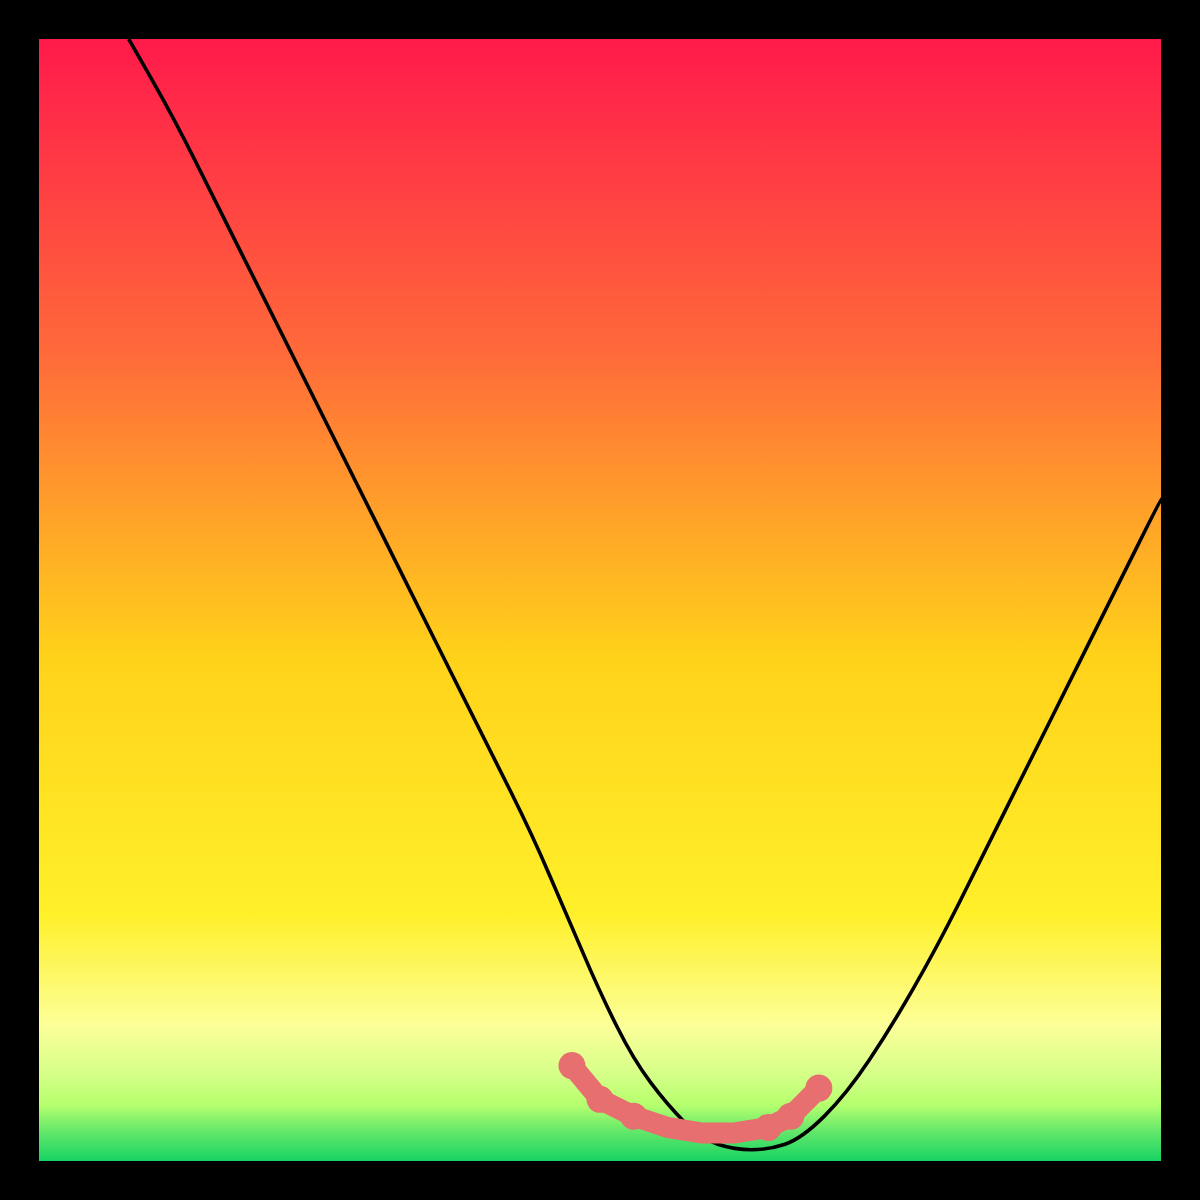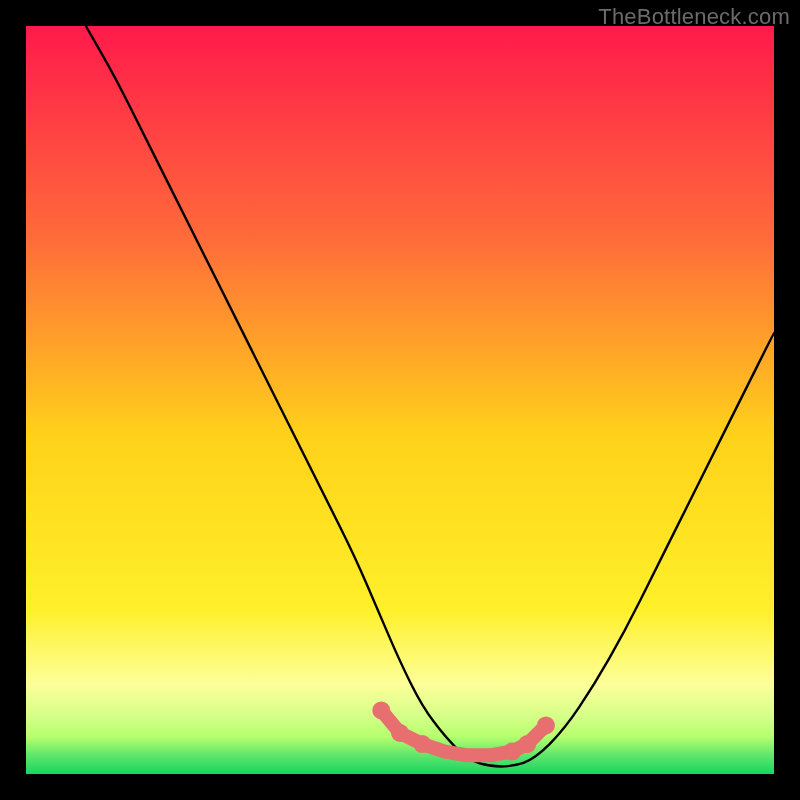--- a/index.html
+++ b/index.html
@@ -83,15 +83,14 @@
           <circle cx="374.0" cy="706.9" r="9" fill="#e76f6f"></circle>
           <circle cx="396.4" cy="718.1" r="9" fill="#e76f6f"></circle>
           <circle cx="486.2" cy="725.6" r="9" fill="#e76f6f"></circle>
           <circle cx="501.2" cy="718.1" r="9" fill="#e76f6f"></circle>
           <circle cx="519.9" cy="699.4" r="9" fill="#e76f6f"></circle>
         </g>
     </svg>
 
   </div>
 
-  <div class="watermark">TheBottleneck.com</div>
 
 </div>
 
 </body></html>

